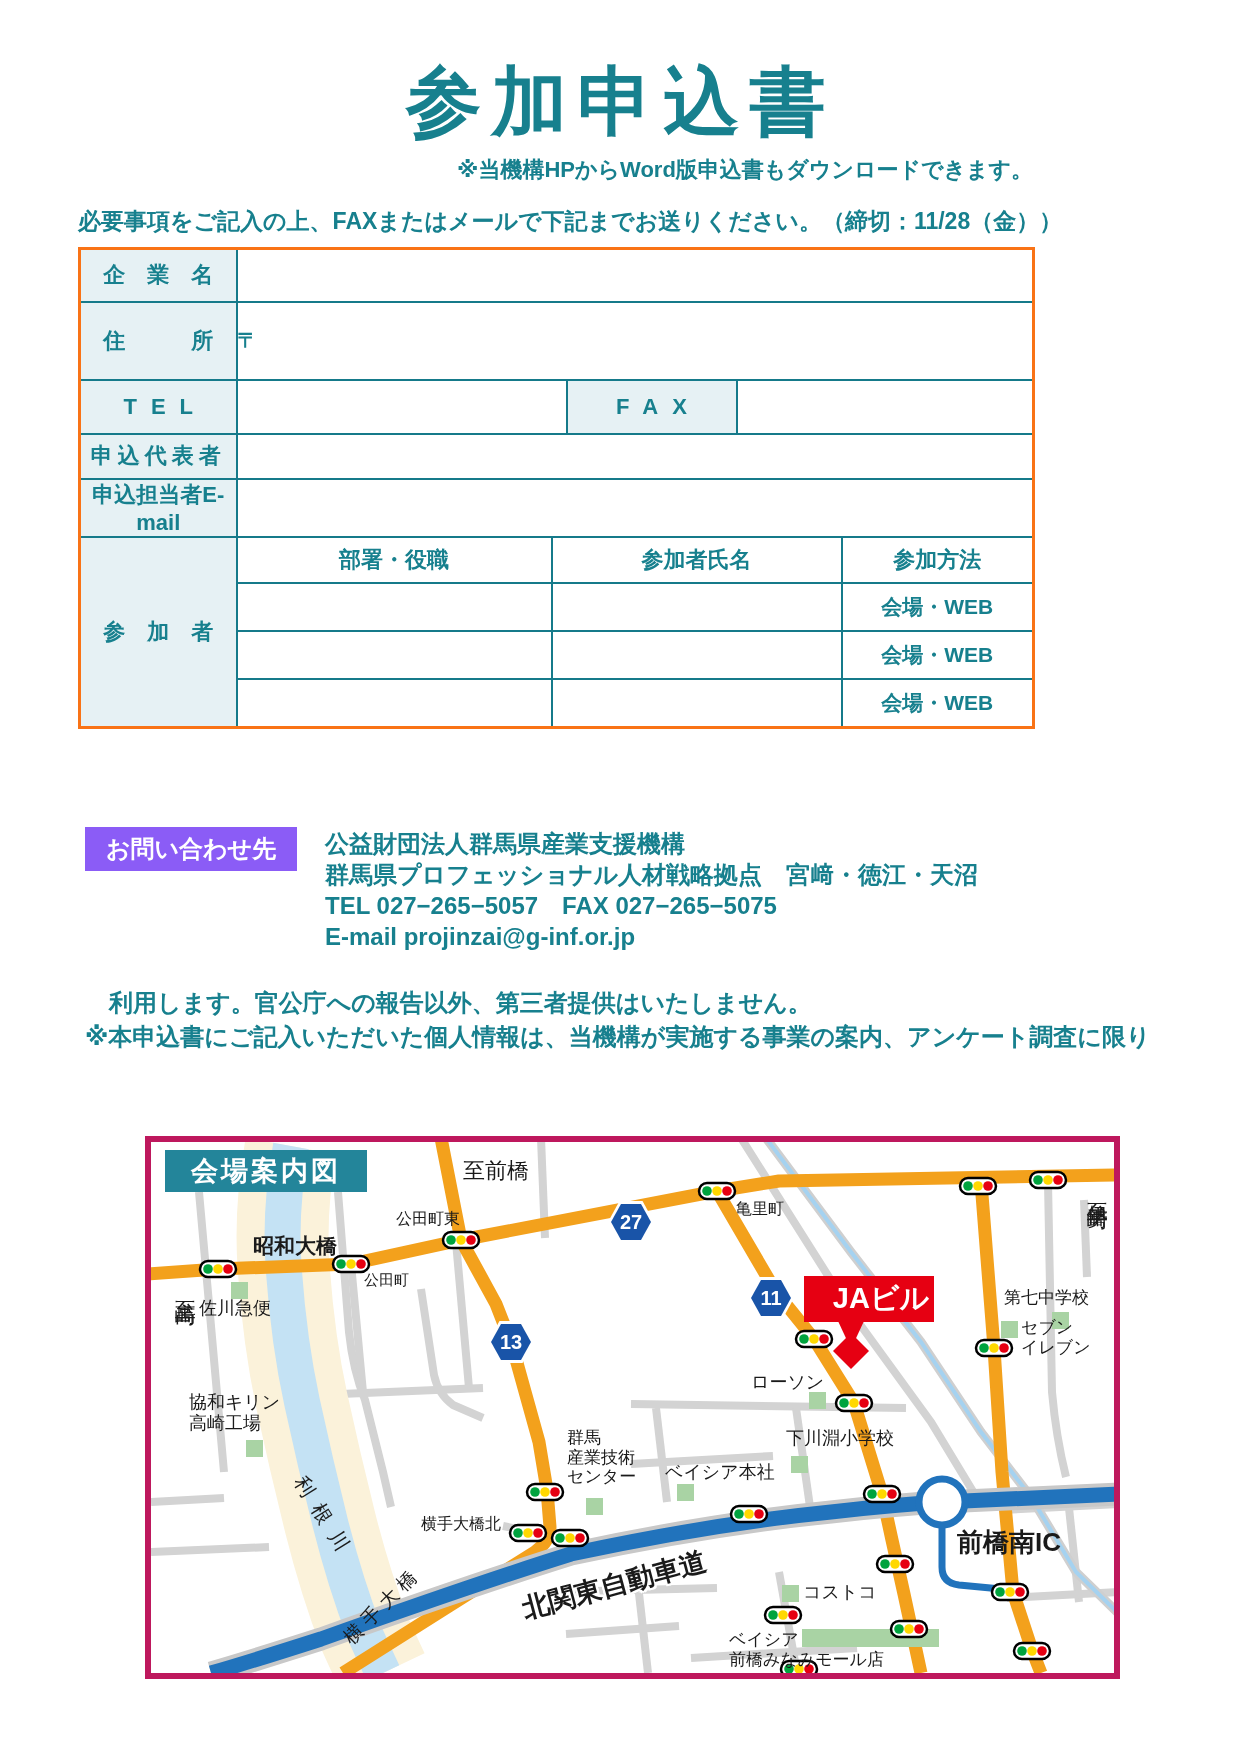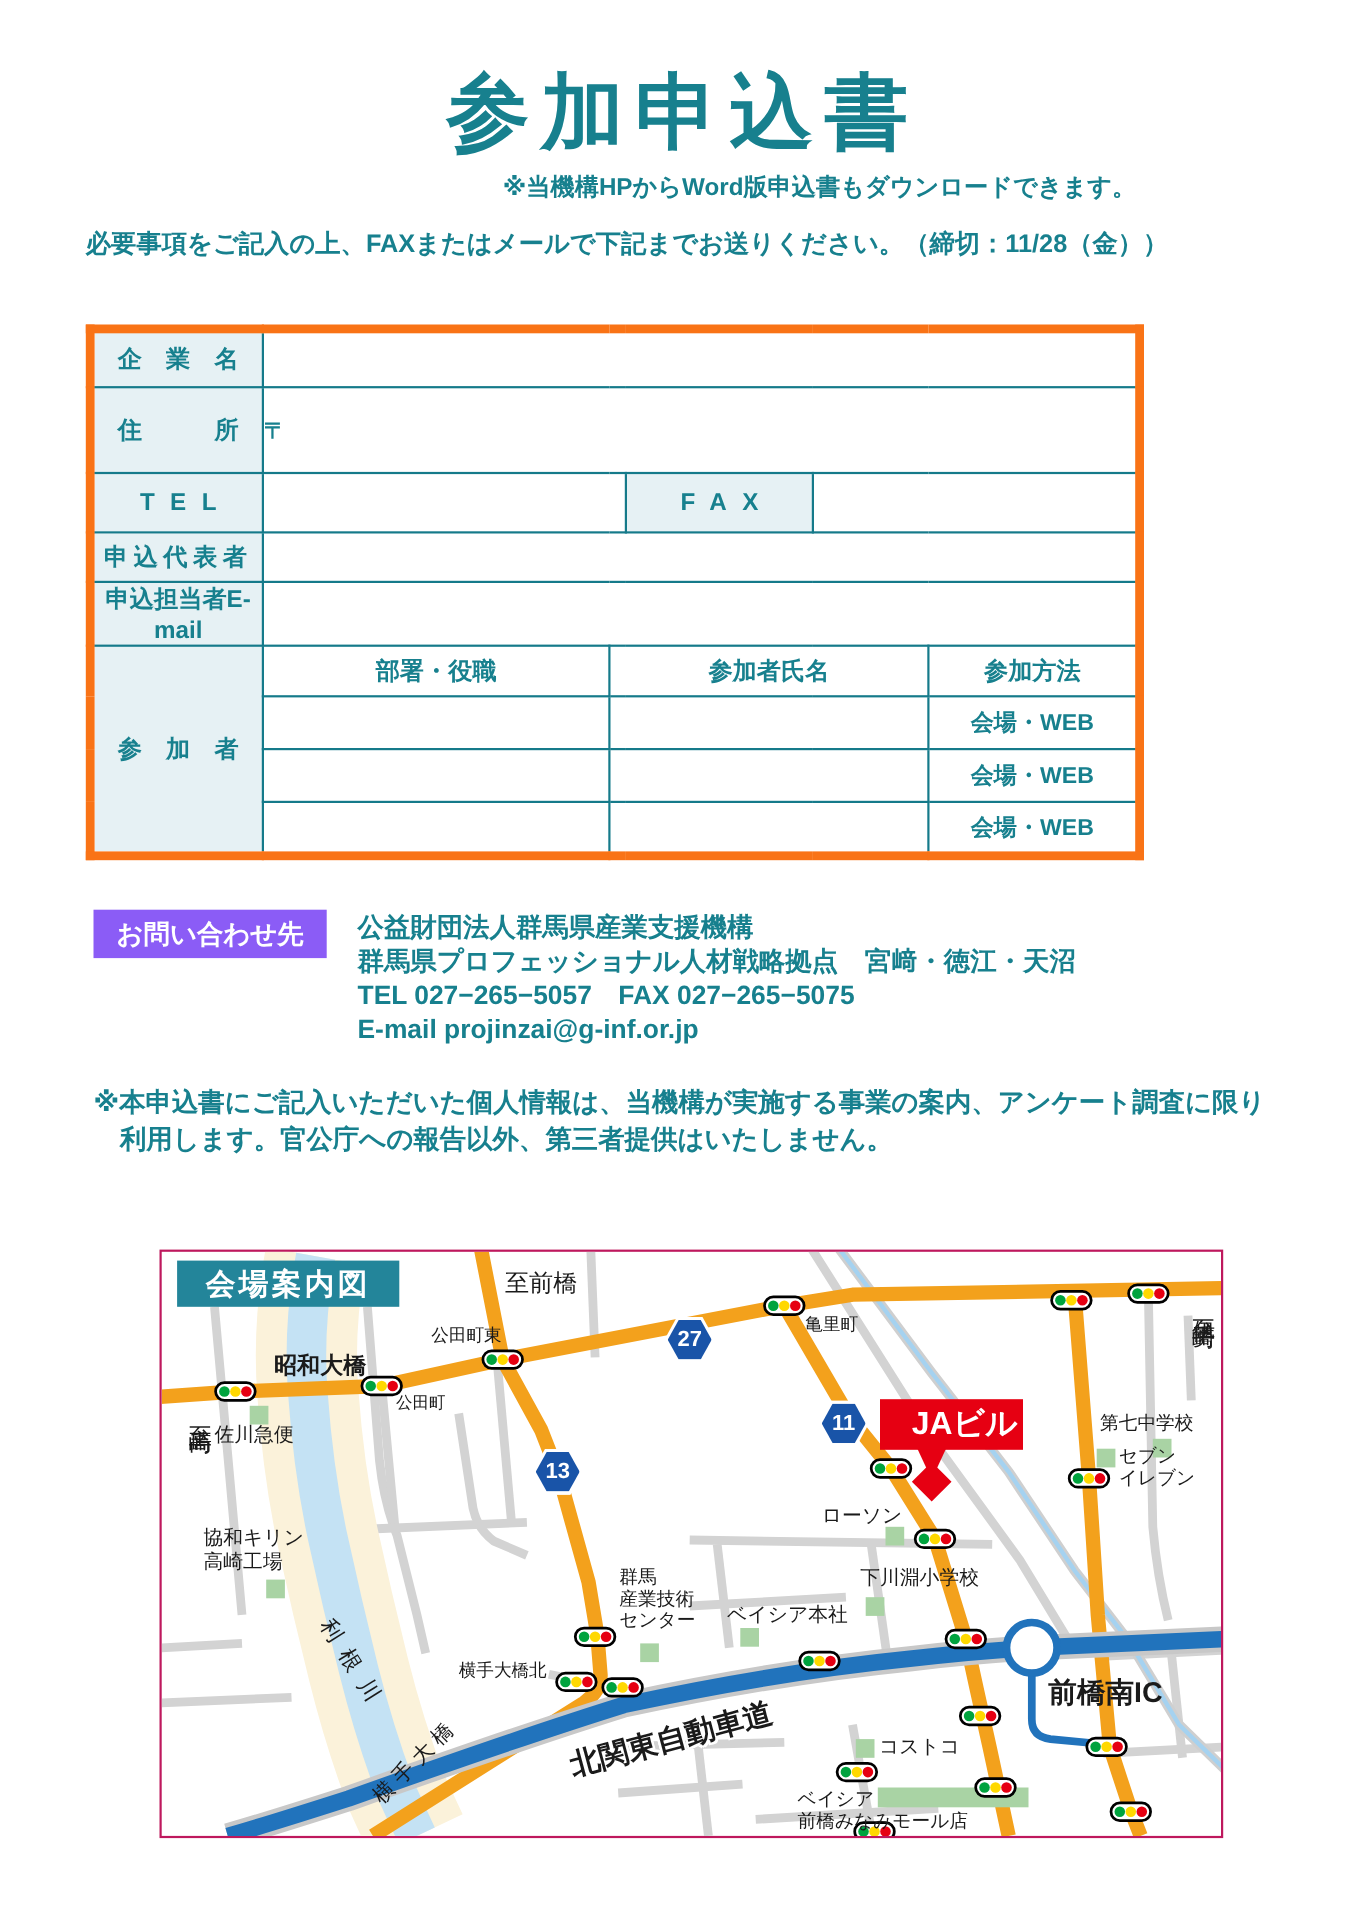--- a/index.html
+++ b/index.html
@@ -5,42 +5,42 @@
   html,body{margin:0;padding:0;}
   body{width:1241px;height:1755px;background:#fff;position:relative;overflow:hidden;
        font-family:"Liberation Sans","DejaVu Sans",sans-serif;}
   
   #page-title{position:absolute;top:52px;left:0;width:100%;text-align:center;
     font-size:76px;font-weight:bold;color:#17808e;letter-spacing:10px;}
   #dl-note{position:absolute;top:155px;right:208px;font-size:22px;font-weight:bold;color:#17808e;}
   #instruction{position:absolute;top:206px;left:78px;font-size:23px;font-weight:bold;color:#17808e;}
   
   table#form{position:absolute;top:247px;left:78px;border-collapse:collapse;table-layout:fixed;
-    width:954px;border:8px solid #f97316;margin-top:48px;}
+    width:954px;border:3px solid #f97316;}
   #form td,#form th{border:2px solid #157a8a;padding:0;vertical-align:middle;overflow:hidden;}
   #form th{background:#e6f1f4;color:#17808e;font-size:22px;font-weight:bold;text-align:center;}
   #form td{background:#fff;}
   .r1{height:53px}.r2{height:78px}.r3{height:54px}.r4{height:45px}.r5{height:45px}
   .r6{height:46px}.r7{height:48px}.r8{height:48px}.r9{height:49px}
   .sp2{letter-spacing:14px;text-indent:14px;}
   .sp1{letter-spacing:5px;}
   .email-th{font-size:19px;letter-spacing:0;}
   .p-sep th,.p-sep td{border-top:5px solid #157a8a;}
   .subhead{color:#17808e;font-size:22px;font-weight:bold;text-align:center;background:#fff;}
   .method{color:#17808e;font-size:21px;font-weight:bold;text-align:center;}
   .postal{color:#17808e;font-size:20px;font-weight:bold;padding:4px 0 0 10px;vertical-align:top;}
   
   #contact-label{position:absolute;top:827px;left:85px;width:212px;height:44px;background:#8b5cf6;
     color:#fff;font-size:24px;font-weight:bold;display:flex;align-items:center;justify-content:center;}
   #contact-lines{position:absolute;top:828px;left:325px;font-size:24px;font-weight:bold;color:#17808e;
     line-height:31px;white-space:pre-line;}
   
   #notes{position:absolute;top:986px;left:85px;font-size:24px;font-weight:bold;color:#17808e;line-height:34px;}
   
-  #map{position:absolute;top:1136px;left:145px;width:963px;height:531px;border:2px solid #be185d;
+  #map{position:absolute;top:1136px;left:145px;width:963px;height:531px;border:6px solid #be185d;
     background:#fff;overflow:hidden;}
   #map svg{position:absolute;top:0;left:0;}
   .g{stroke:#d3d3d3;stroke-width:8;fill:none;stroke-linejoin:round;}
   .riverbank{stroke:#fbf2da;stroke-width:92;fill:none;}
   .rivercore{stroke:#c4e2f4;stroke-width:36;fill:none;}
   .streamcase{stroke:#cfcfcf;stroke-width:9;fill:none;}
   .streamcore{stroke:#a5d2f0;stroke-width:4;fill:none;}
   .o{stroke:#f3a11c;stroke-width:13;fill:none;stroke-linejoin:round;}
   .hwc{stroke:#c8c8c8;stroke-width:23;fill:none;}
   .hw{stroke:#2173bc;stroke-width:15;fill:none;}
@@ -121,22 +121,22 @@
 </tbody>
   </table>
 
 <div id="contact-label">お問い合わせ先</div>
 <div id="contact-lines">公益財団法人群馬県産業支援機構
 群馬県プロフェッショナル人材戦略拠点　宮﨑・徳江・天沼
 TEL 027−265−5057　FAX 027−265−5075
 E-mail projinzai@g-inf.or.jp</div>
 
 <div id="notes">
+  <div>　利用します。官公庁への報告以外、第三者提供はいたしません。</div>
   <div>※本申込書にご記入いただいた個人情報は、当機構が実施する事業の案内、アンケート調査に限り</div>
-  <div>　利用します。官公庁への報告以外、第三者提供はいたしません。</div>
 </div>
 
 <div id="map">
   <svg width="963" height="531" viewBox="0 0 963 531">
     <g>
       <path class="g" d="M48,50 L55,128 L73,330"></path>
       <path class="g" d="M0,360 L73,356"></path>
       <path class="g" d="M0,410 L118,405"></path>
       <path class="g" d="M390,-4 L394,96"></path>
       <path class="g" d="M187,50 L198,190 Q202,228 214,258 L232,330 L240,365"></path>

